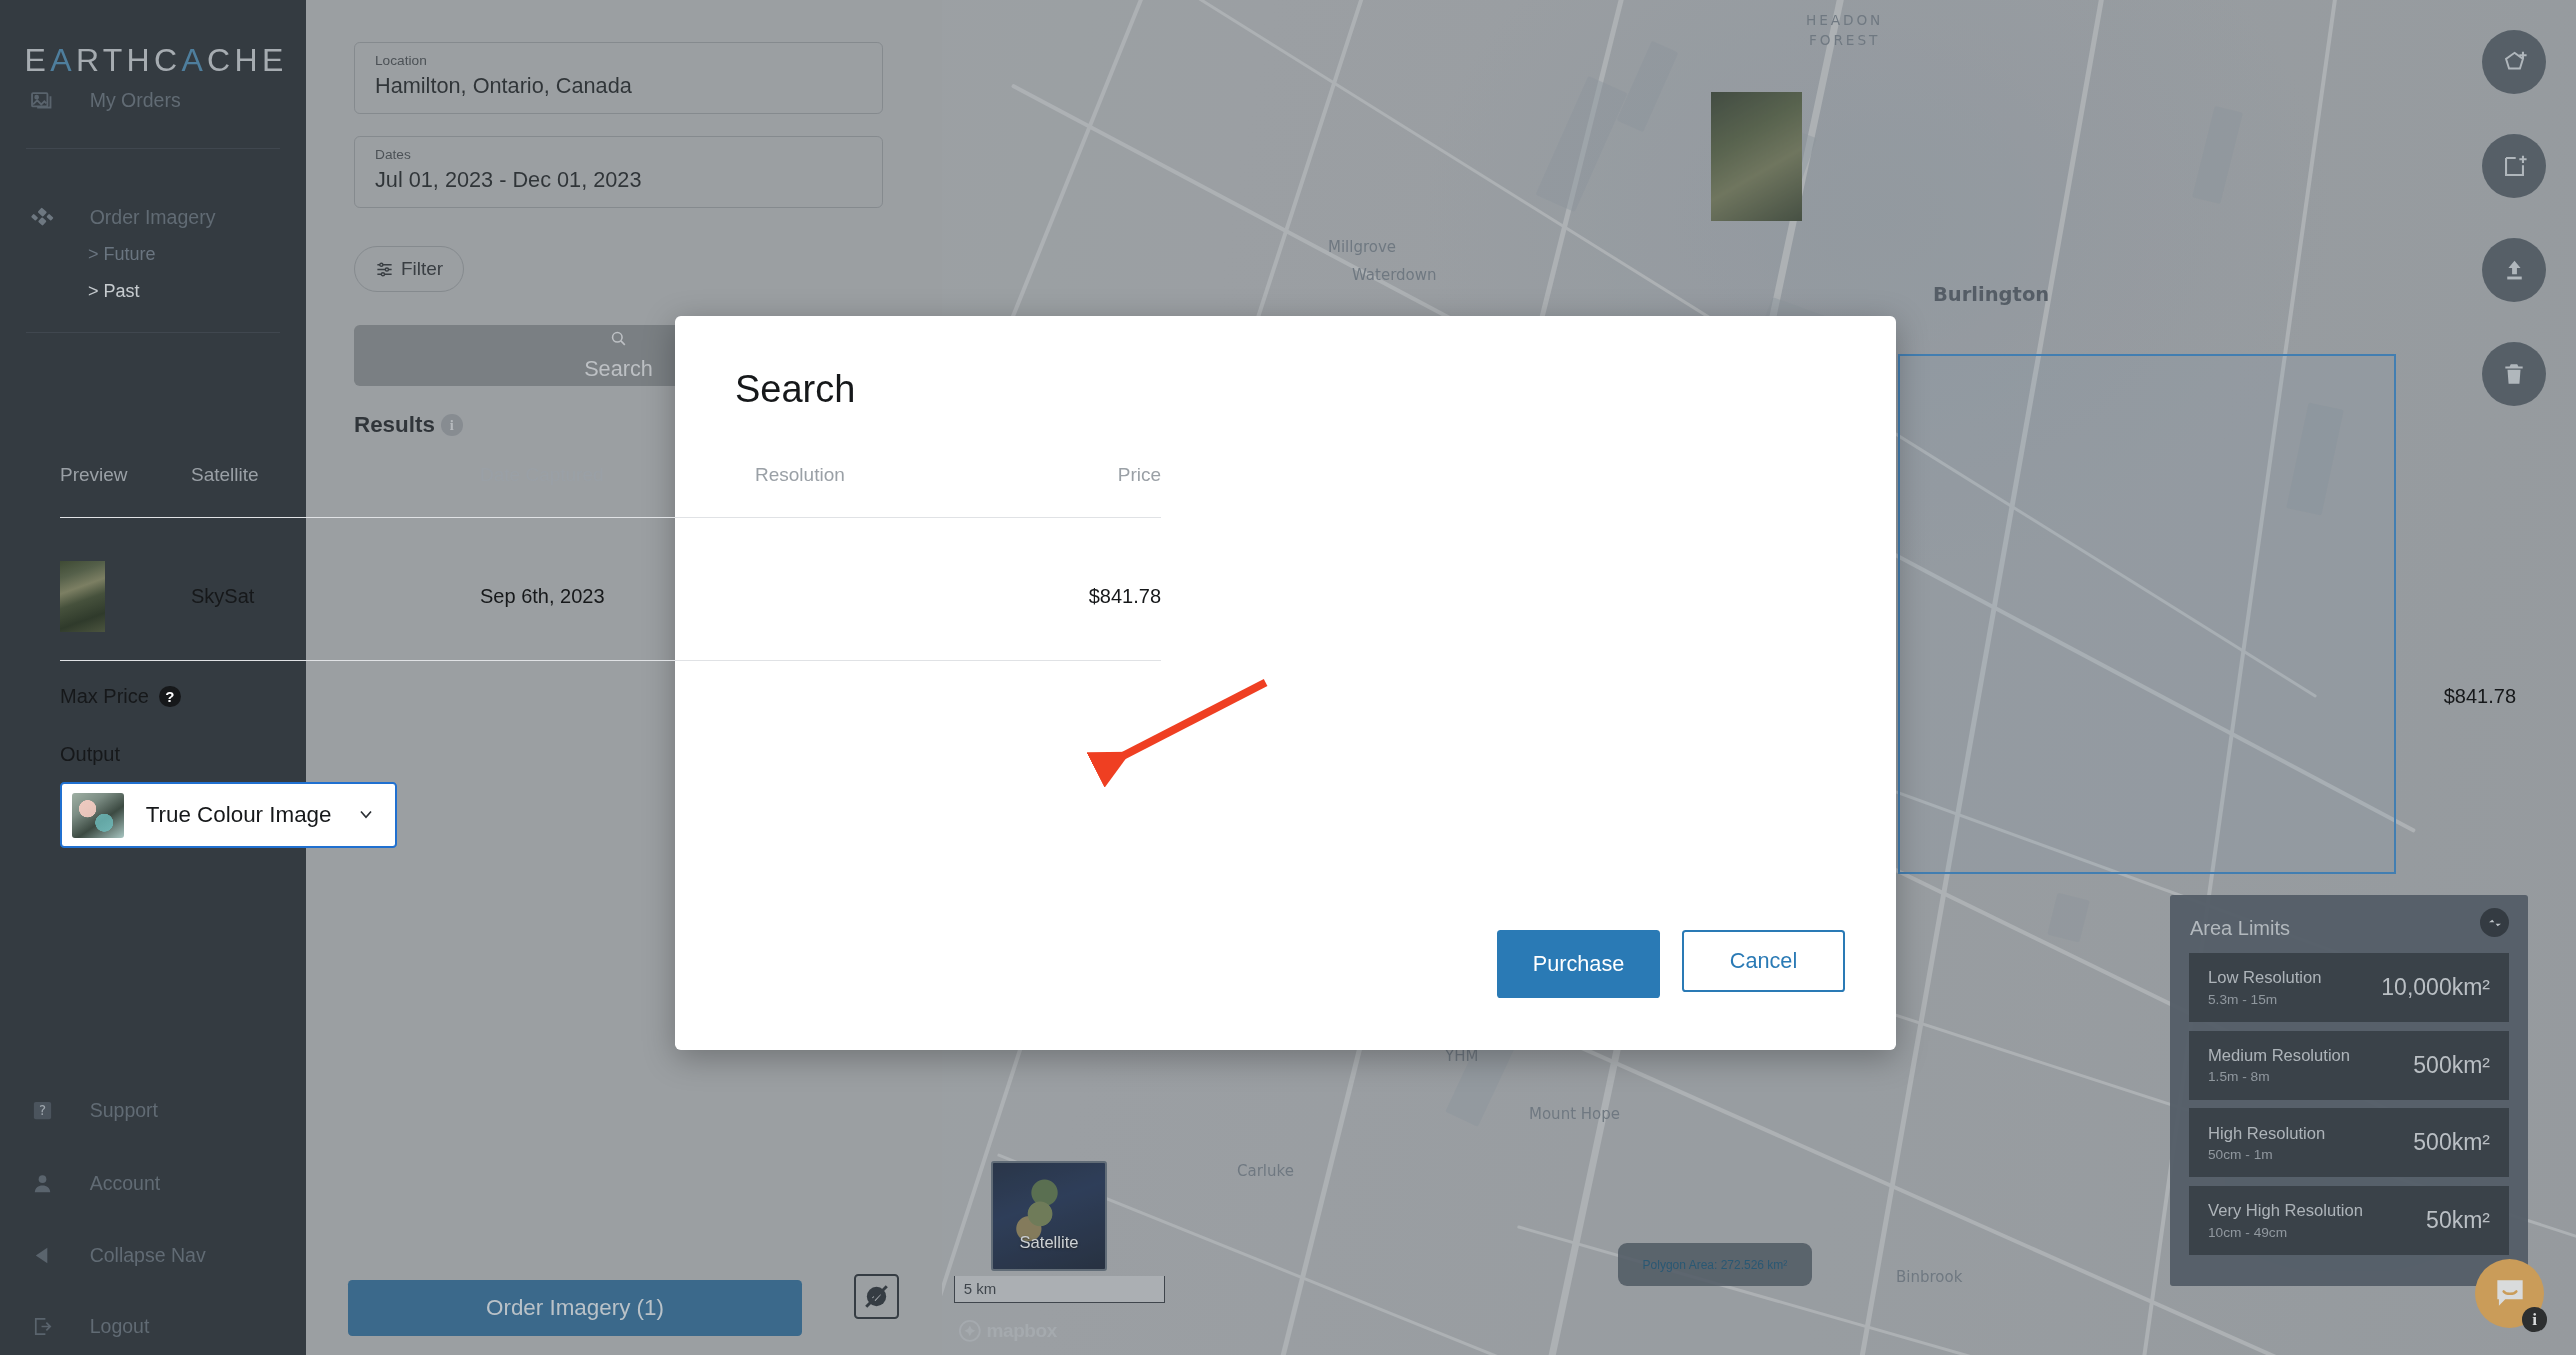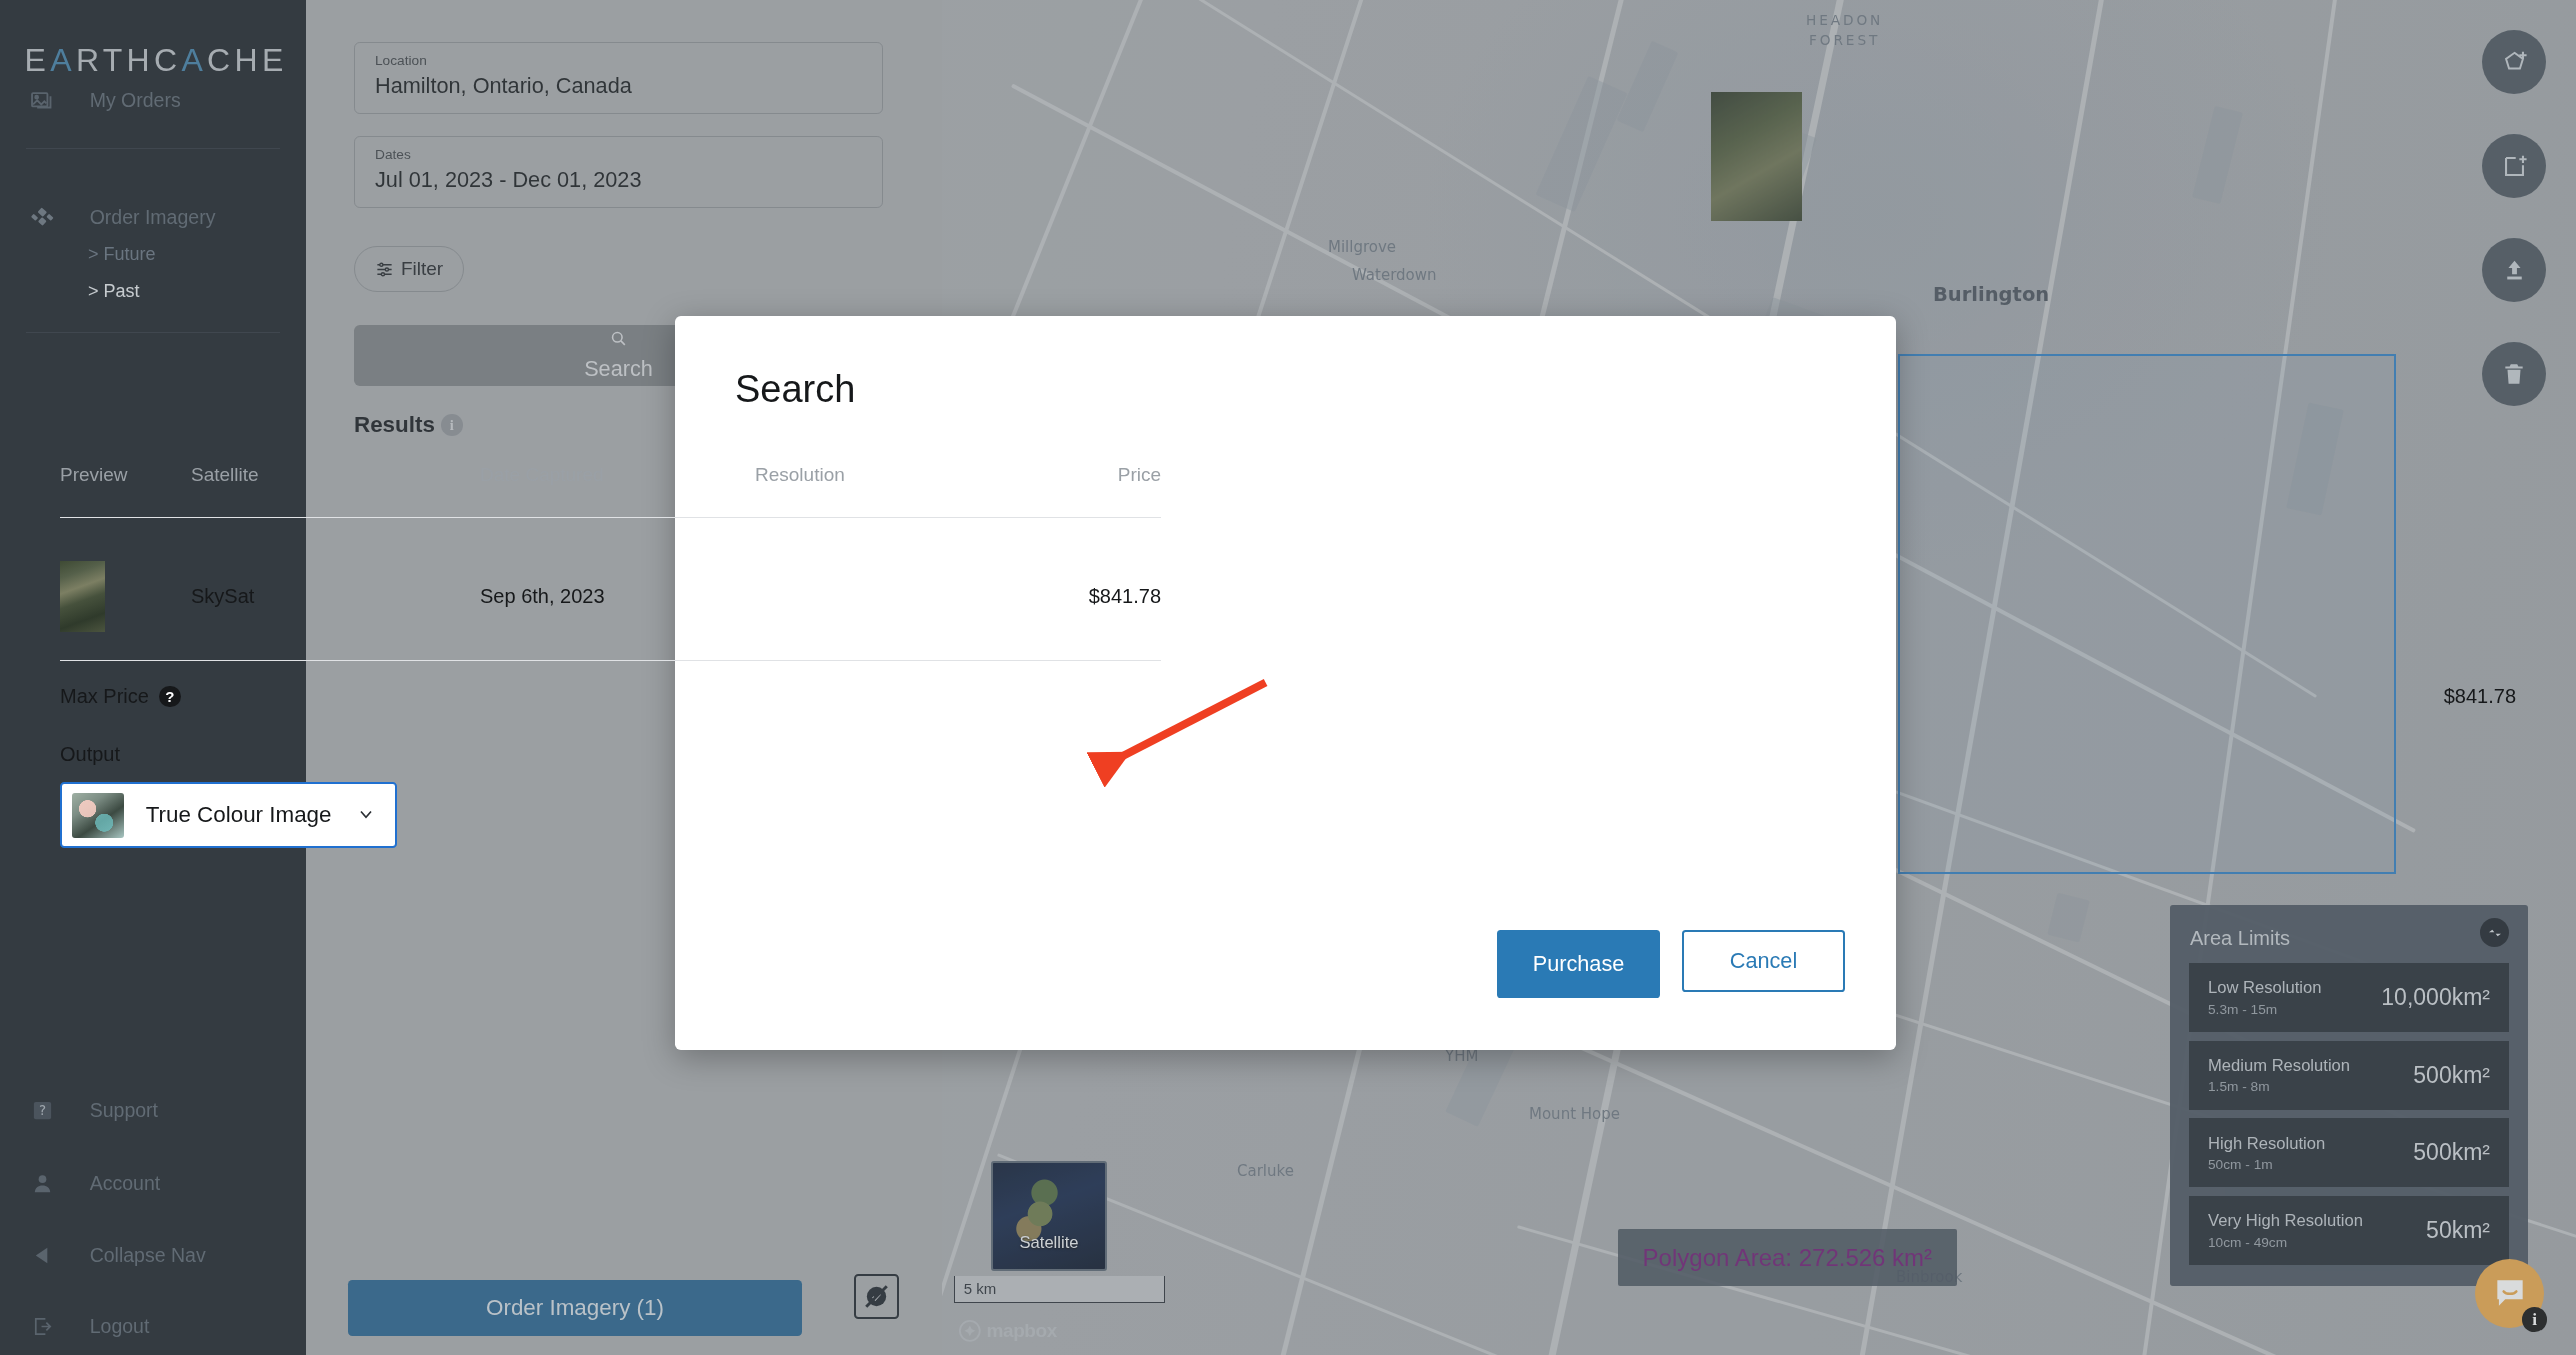--- a/index.html
+++ b/index.html
@@ -207,22 +207,22 @@
     z-index: 20;
   }
   #scalebar span { position: absolute; left: 8.7px; top: 4.3px; font-size: 15px; color: #2a3038; }
   #mapbox-logo {
     position: absolute; left: 959px; bottom: 13px; z-index: 20;
     display: flex; align-items: center; gap: 5.8px;
     color: #b7bbc0; font-size: 19px; font-weight: bold; letter-spacing: -0.4px;
   }
   #polygon-area {
     position: absolute; left: 1618px; bottom: 69px; z-index: 20;
-    background: rgba(68,79,91,.88); color: #701a75; font-size: 24px;
-    padding: 14.4px 24.6px; border-radius: 2px;
+    background: rgba(68,79,91,.88); color: #0c4a6e; font-size: 12px;
+    padding: 14.4px 24.6px; border-radius: 9px;
   }
   #intercom {
     position: absolute; right: 32px; bottom: 27.5px; width: 69px; height: 69px;
     border-radius: 50%; background: #eaa84a; z-index: 50;
     display: flex; align-items: center; justify-content: center; cursor: pointer;
   }
   #intercom-info {
     position: absolute; right: 29px; bottom: 23px; width: 24.6px; height: 24.6px;
     border-radius: 50%; background: #111; color: #fff; z-index: 51;
     display: flex; align-items: center; justify-content: center;
@@ -416,21 +416,21 @@
         </div>
       <div class="lval">500km²</div>
     </div>
     <div class="limit-row">
       <div>
           <div class="lname">High Resolution</div>
            <div class="lsub">50cm - 1m</div>
         </div>
       <div class="lval">500km²</div>
     </div>
-    <div class="limit-row" style="margin-bottom:2px;">
+    <div class="limit-row" style="margin-bottom:12px;">
       <div>
           <div class="lname">Very High Resolution</div>
            <div class="lsub">10cm - 49cm</div>
         </div>
       <div class="lval">50km²</div>
     </div>
   </div>
 
   <div id="nav">
     <div id="logo"><span>E</span><span class="accent">A</span><span>RTHC</span><span class="accent">A</span><span>CHE</span></div>

